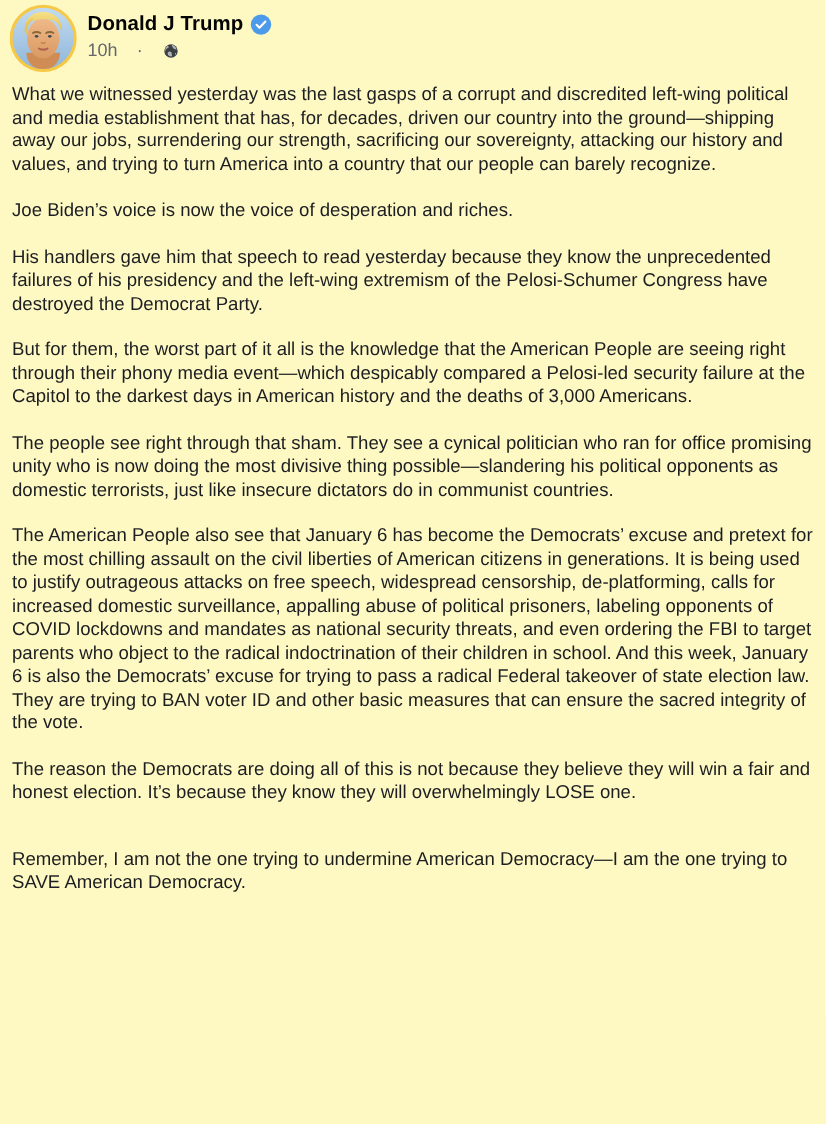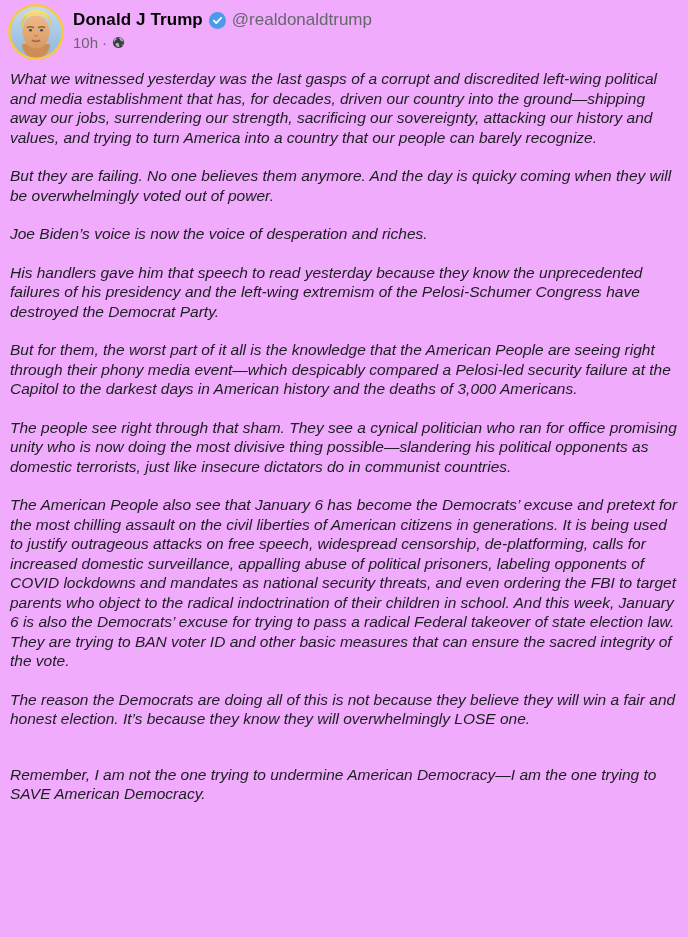--- a/index.html
+++ b/index.html
@@ -4,21 +4,21 @@
 <style>
   * { margin: 0; padding: 0; box-sizing: border-box; }
   html, body {
     background: #ffffff;
     font-family: "Liberation Sans", "DejaVu Sans", sans-serif;
     -webkit-font-smoothing: antialiased;
   }
   .post {
     width: 688px;
     height: 937px;
-    background: #f0abfc;
+    background: #fef9c3;
     overflow: hidden;
   }
   .post-header {
     display: flex;
     align-items: flex-start;
     padding: 4px 10px 0 8px;
   }
   .avatar-wrap {
     width: 56px;
     height: 56px;
@@ -54,38 +54,37 @@
   }
   .author-handle {
     font-size: 17px;
     font-weight: 400;
     color: #65676b;
     cursor: pointer;
   }
   .meta-row {
     display: flex;
     align-items: center;
-    gap: 4px;
+    gap: 16px;
     margin-top: 2px;
     font-size: 15px;
     color: #65676b;
     line-height: 19px;
   }
   .globe-icon { display: inline-flex; margin-left: 1px; }
   .post-body {
     padding: 0 10px;
     margin-top: 9px;
   }
   .post-body p.para {
     font-size: 15.5px;
     line-height: 19.5px;
     color: #1c1e21;
     margin-bottom: 19px;
     white-space: normal;
-    font-style: italic;
   }
   .post-body p.para:last-child { margin-bottom: 0; margin-top: 36px; }
 </style>
 </head>
 <body>
 
 <div class="post">
 
   <div class="post-header">
 
@@ -126,41 +125,39 @@
     </div>
 
     <div class="header-text">
       <div class="name-row">
         <span class="author-name">Donald J Trump</span>
         <span class="verified-badge">
           <svg width="11" height="11" viewBox="0 0 12 12">
             <path d="M2 6.2 L4.6 8.8 L10 3.2" stroke="#ffffff" stroke-width="2" fill="none" stroke-linecap="round" stroke-linejoin="round"></path>
           </svg>
         </span>
-        <span class="author-handle">@realdonaldtrump</span>
       </div>
       <div class="meta-row">
         <span>10h</span>
         <span>·</span>
         <span class="globe-icon">
           <svg width="13" height="13" viewBox="0 0 14 14">
             <circle cx="7" cy="7" r="6" fill="#3c3f42"></circle>
             <path d="M4.2 2.2 C5.5 3 5 4.2 3.8 4.6 C2.6 5 2.2 6 2.6 7.4 C1.4 6 1.6 3.4 4.2 2.2 Z" fill="#aeb2b8"></path>
             <path d="M8.5 1.6 C10.6 2.2 12 4 12 6.2 C11 5.2 10.6 5.6 9.6 5 C8.6 4.4 8.8 3.4 8 3 C7.2 2.6 7.6 1.8 8.5 1.6 Z" fill="#aeb2b8"></path>
             <path d="M5 7.6 C6.4 7.2 7.8 8 7.6 9.2 C7.4 10.2 8.4 10.6 7.8 11.8 C6 12.2 4.2 11 4 9.4 C3.9 8.4 4.2 7.9 5 7.6 Z" fill="#aeb2b8"></path>
             <path d="M10.8 8.6 C11.6 9 11.8 9.8 11.2 10.6 C10.6 10 10.2 9.2 10.8 8.6 Z" fill="#aeb2b8"></path>
           </svg>
         </span>
       </div>
     </div>
   </div>
 
   <div class="post-body">
       <p class="para">What we witnessed yesterday was the last gasps of a corrupt and discredited left-wing political and media establishment that has, for decades, driven our country into the ground—shipping away our jobs, surrendering our strength, sacrificing our sovereignty, attacking our history and values, and trying to turn America into a country that our people can barely recognize.</p>
-      <p class="para">But they are failing. No one believes them anymore. And the day is quicky coming when they will be overwhelmingly voted out of power.</p>
       <p class="para">Joe Biden’s voice is now the voice of desperation and riches.</p>
       <p class="para">His handlers gave him that speech to read yesterday because they know the unprecedented failures of his presidency and the left-wing extremism of the Pelosi-Schumer Congress have destroyed the Democrat Party.</p>
       <p class="para">But for them, the worst part of it all is the knowledge that the American People are seeing right through their phony media event—which despicably compared a Pelosi-led security failure at the Capitol to the darkest days in American history and the deaths of 3,000 Americans.</p>
       <p class="para">The people see right through that sham. They see a cynical politician who ran for office promising unity who is now doing the most divisive thing possible—slandering his political opponents as domestic terrorists, just like insecure dictators do in communist countries.</p>
       <p class="para">The American People also see that January 6 has become the Democrats’ excuse and pretext for the most chilling assault on the civil liberties of American citizens in generations. It is being used to justify outrageous attacks on free speech, widespread censorship, de-platforming, calls for increased domestic surveillance, appalling abuse of political prisoners, labeling opponents of COVID lockdowns and mandates as national security threats, and even ordering the FBI to target parents who object to the radical indoctrination of their children in school. And this week, January 6 is also the Democrats’ excuse for trying to pass a radical Federal takeover of state election law. They are trying to BAN voter ID and other basic measures that can ensure the sacred integrity of the vote.</p>
       <p class="para">The reason the Democrats are doing all of this is not because they believe they will win a fair and honest election. It’s because they know they will overwhelmingly LOSE one.</p>
       <p class="para">Remember, I am not the one trying to undermine American Democracy—I am the one trying to SAVE American Democracy.</p>
     </div>
 
 </div>

